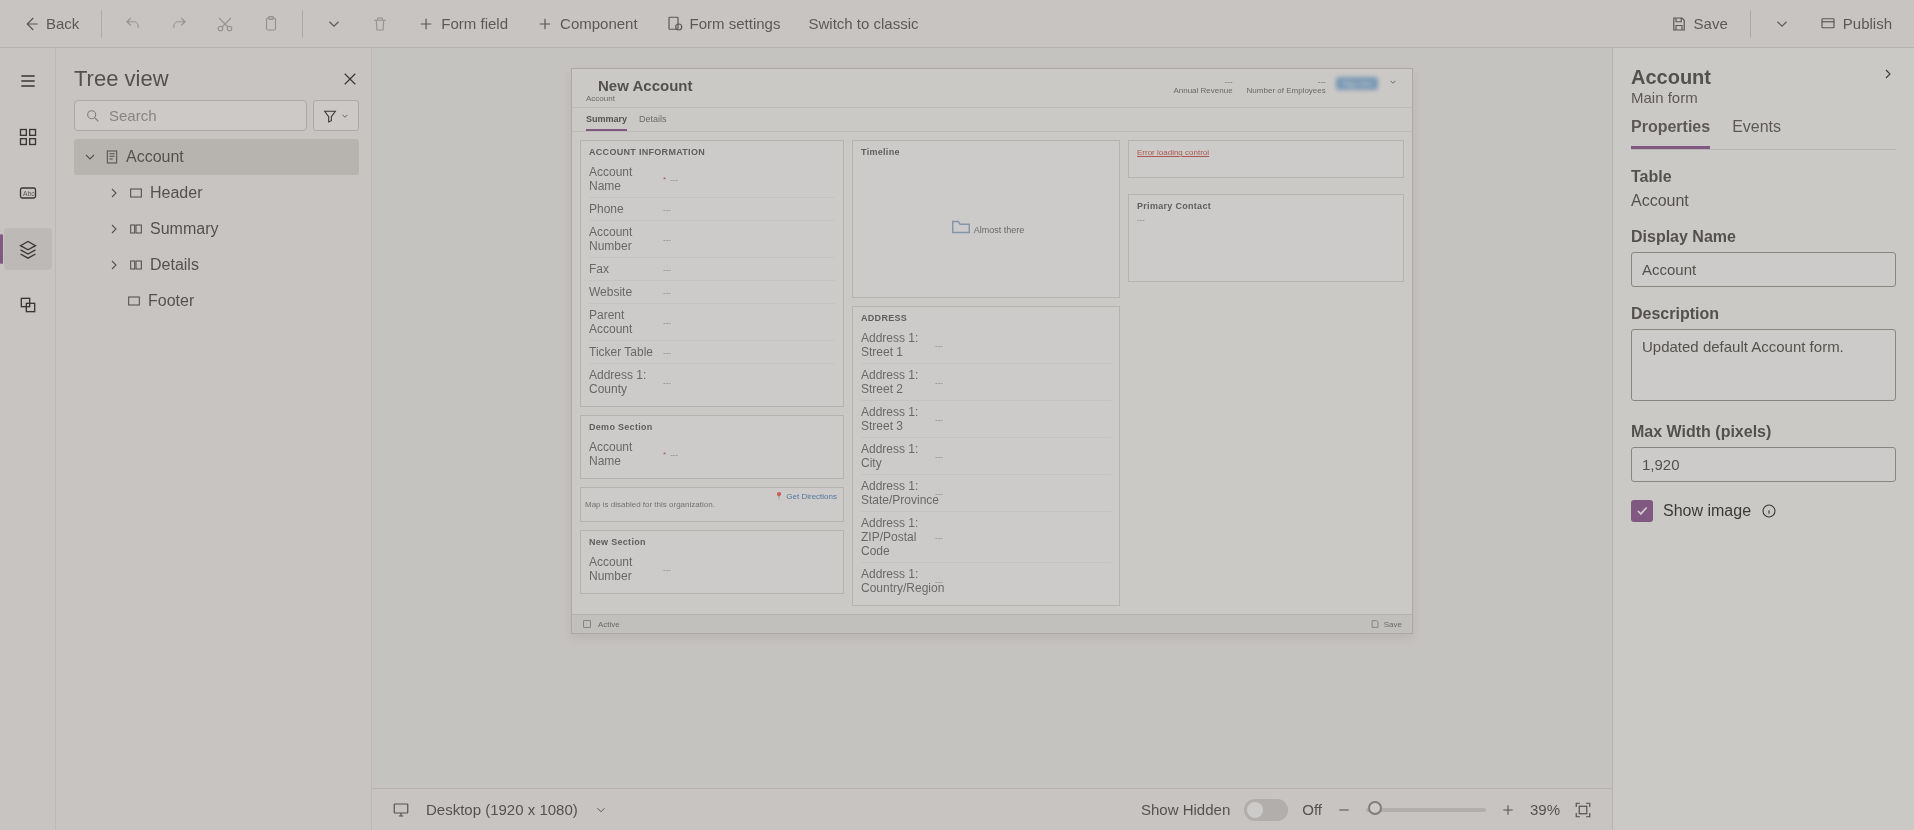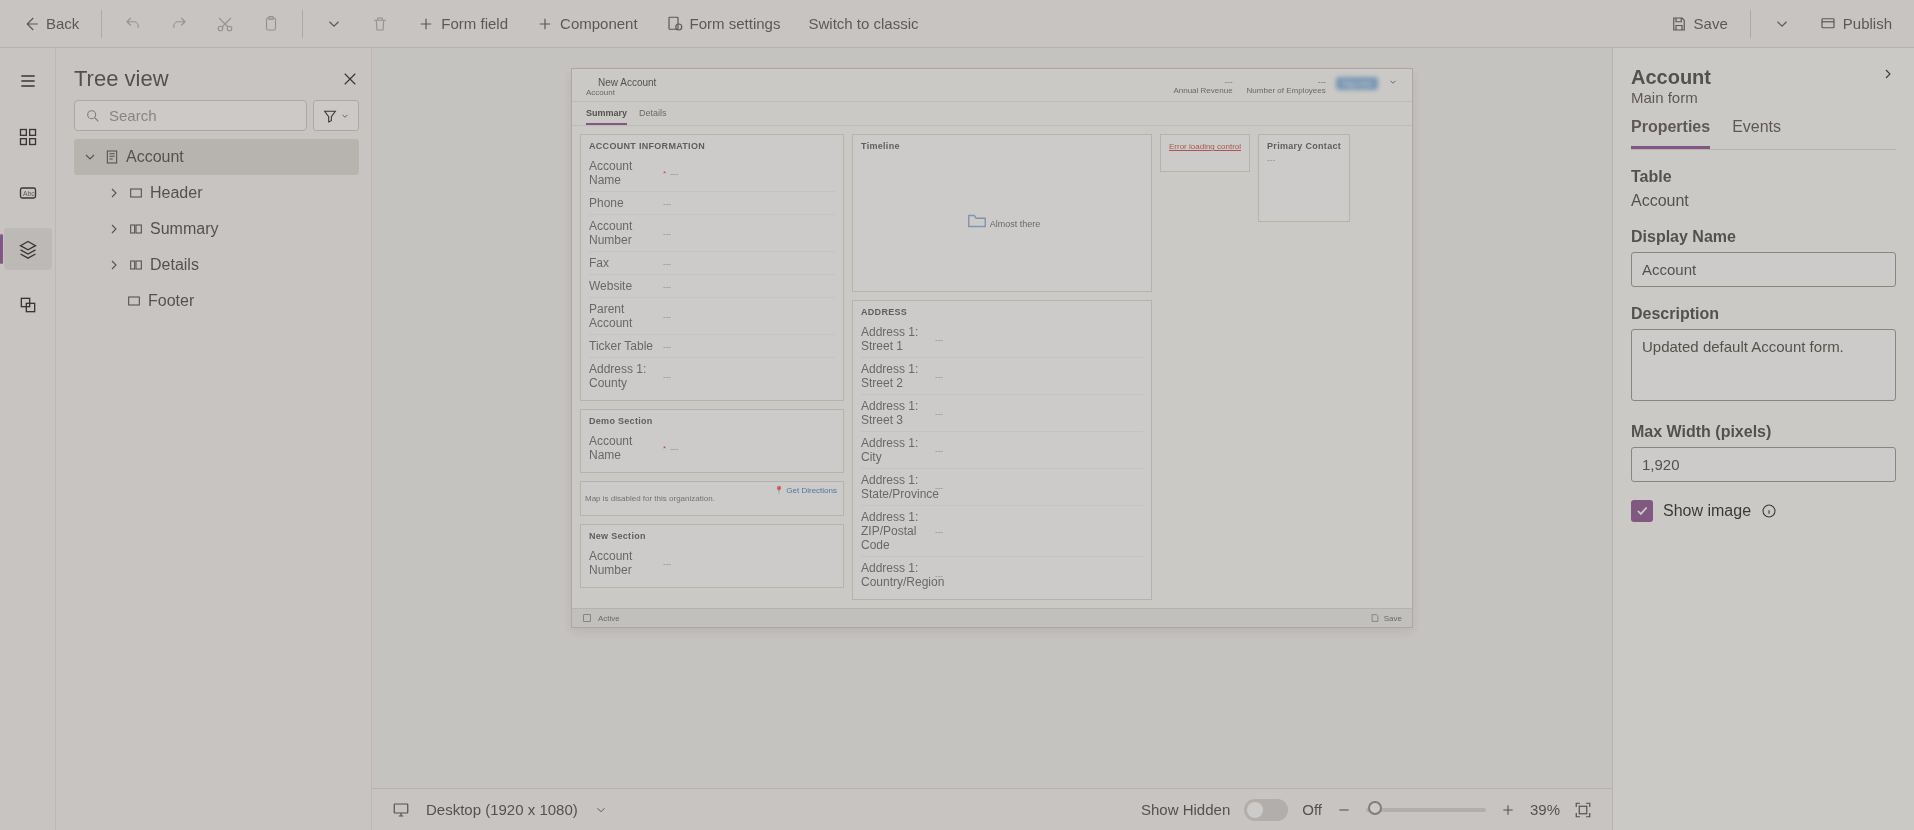--- a/index.html
+++ b/index.html
@@ -73,35 +73,35 @@
   .canvas-scroll { flex: 1; display: flex; justify-content: center; align-items: flex-start; padding: 20px; overflow: auto; }
   .form-preview {
     width: 842px; background: #fcfbfa; border: 1px solid #c6c4c2;
     box-shadow: 0 4px 10px rgba(0,0,0,0.1);
     font-size: 9px;
   }
   .fp-header {
     display: flex; justify-content: space-between; align-items: flex-start;
     padding: 8px 14px 4px; border-bottom: 1px solid #e5e4e2;
   }
-  .fp-title { font-size: 10px; font-weight: 400; color: #2e2d2c; padding-left: 12px; }
+  .fp-title { font-size: 15px; font-weight: 700; color: #2e2d2c; padding-left: 12px; }
   .fp-stats { display: flex; gap: 14px; font-size: 8px; color: #555; }
   .fp-stat { display: flex; flex-direction: column; align-items: flex-end; }
   .fp-sub { font-size: 8px; color: #555; }
   .fp-tag {
     background: #6fa8dc; color: #fff; font-size: 8px; padding: 2px 6px; border-radius: 3px;
     filter: blur(2px);
   }
   .fp-tabs { display: flex; gap: 12px; padding: 6px 14px 0; border-bottom: 1px solid #e5e4e2; font-size: 9px; }
   .fp-tab { padding-bottom: 5px; color: #555; }
   .fp-tab.active { color: #2e2d2c; border-bottom: 2px solid #7a3a84; font-weight: 600; }
   .fp-body { display: flex; gap: 8px; padding: 8px; justify-content: flex-end; }
   .fp-col1 { width: 264px; display: flex; flex-direction: column; gap: 8px; }
-  .fp-col2 { width: 300px; display: flex; flex-direction: column; gap: 8px; }
-  .fp-col3 { flex: 1; display: flex; flex-direction: row; gap: 8px; }
+  .fp-col2 { width: 268px; display: flex; flex-direction: column; gap: 8px; }
+  .fp-col3 { flex: 1; display: flex; flex-direction: column; gap: 16px; }
   .fp-section { border: 1px solid #d6d4d2; background: #fff; padding: 6px 8px; }
   .fp-sec-title { font-size: 9px; font-weight: 600; letter-spacing: .3px; margin-bottom: 4px; color: #444; }
   .fp-field { display: flex; align-items: center; gap: 4px; padding: 4px 0; border-bottom: 1px solid #f2f1ef; }
   .fp-field:last-child { border-bottom: none; }
   .fp-flabel { width: 70px; font-size: 12px; color: #555; }
   .fp-fval { font-size: 8px; color: #888; }
   .fp-req { color: #c0392b; font-size: 8px; }
   .fp-timeline {
     height: 130px; display: flex; flex-direction: row; align-items: center; justify-content: center;
     color: #555;

